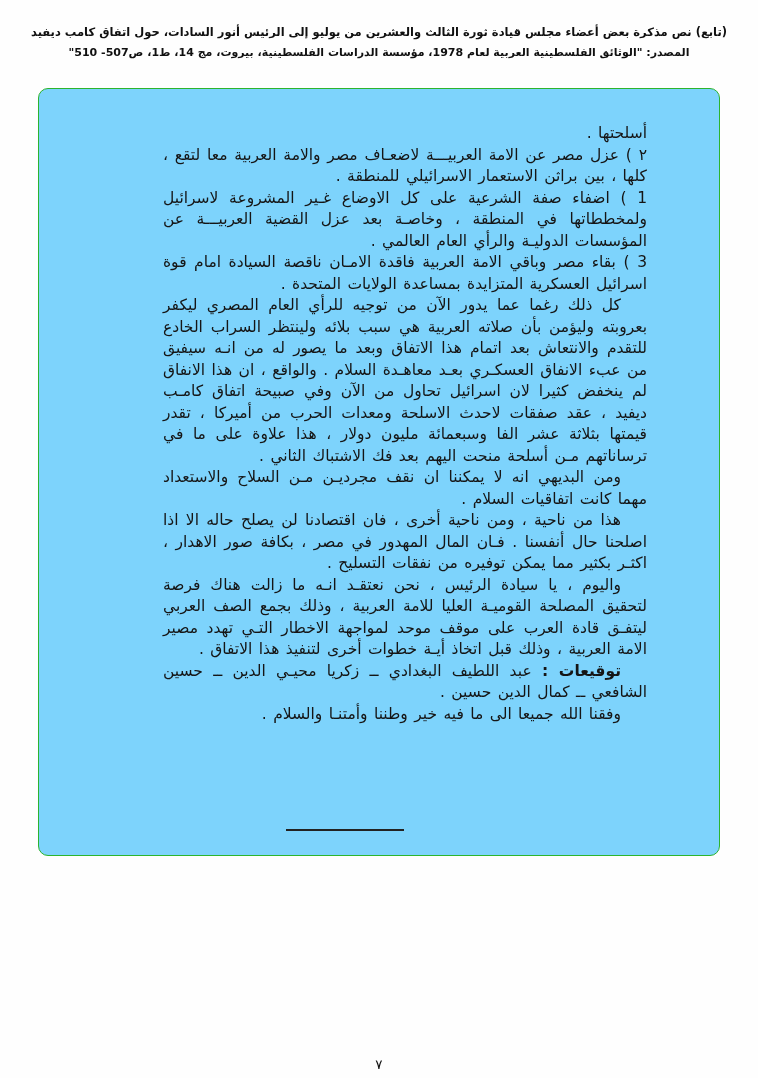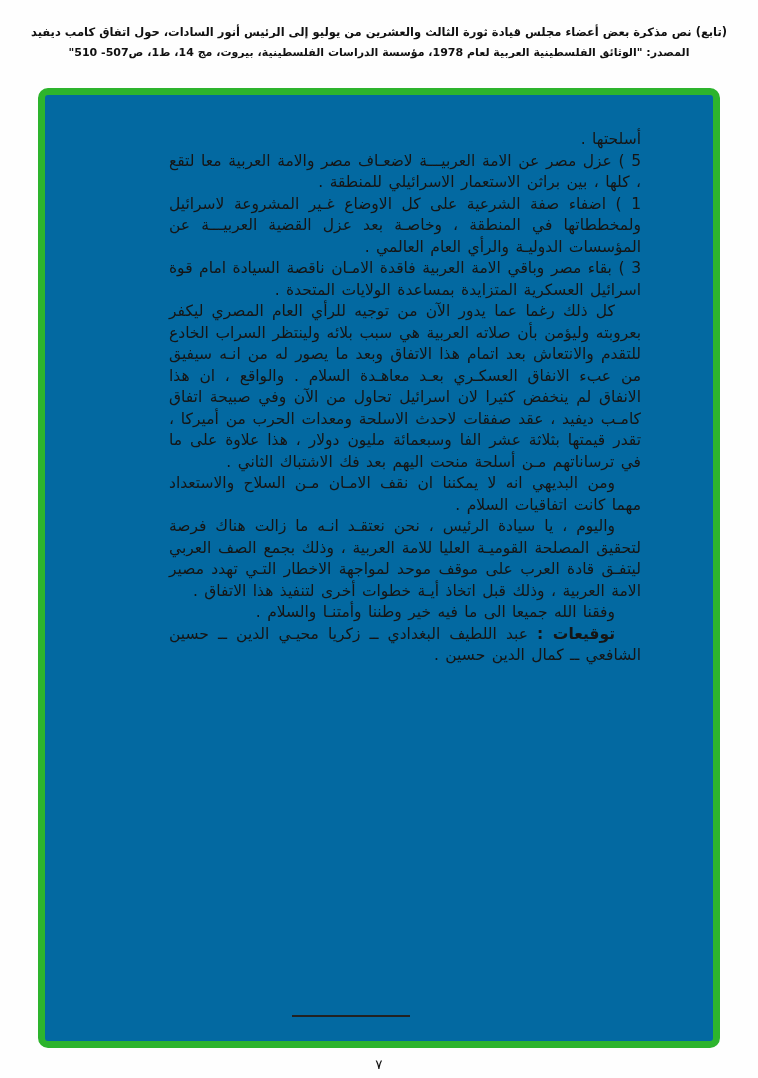--- a/index.html
+++ b/index.html
@@ -28,24 +28,24 @@
   }
   .header .h2 {
     font-size: 11px;
     font-weight: bold;
     line-height: 20px;
     padding: 0 20px;
   }
   .frame {
     position: absolute;
     left: 38px; top: 88px;
-    width: 682px; height: 960px;
-    border: 7px solid #0f766e;
+    width: 682px; height: 768px;
+    border: 1px solid #0f766e;
     border-radius: 10px;
-    background: #0369a1;
+    background: #7dd3fc;
   }
   .doc {
     direction: rtl;
     padding: 34px 72px 0 124px;
     color: #151515;
     font-size: 15.5px;
     line-height: 21.5px;
     text-align: justify;
     word-spacing: 1.5px;
   }
@@ -74,30 +74,31 @@
 <div class="page">
 
   <div class="header">
     <div class="h1">(تابع)  نص مذكرة بعض أعضاء مجلس قيادة ثورة الثالث والعشرين من يوليو إلى الرئيس أنور السادات، حول اتفاق كامب ديفيد</div>
     <div class="h2">المصدر: "الوثائق الفلسطينية العربية لعام 1978، مؤسسة الدراسات الفلسطينية، بيروت، مج 14، ط1، ص507- 510"</div>
   </div>
 
   <div class="frame" style="border-color: rgb(45, 180, 45);">
     <div class="doc">
       <p>أسلحتها .</p>
-      <p>5 ) عزل مصر عن الامة العربيـــة لاضعـاف مصر والامة العربية معا لتقع ، كلها ، بين براثن الاستعمار الاسرائيلي للمنطقة .</p>
+      <p>٢ ) عزل مصر عن الامة العربيـــة لاضعـاف مصر والامة العربية معا لتقع ، كلها ، بين براثن الاستعمار الاسرائيلي للمنطقة .</p>
       <p>1 ) اضفاء صفة الشرعية على كل الاوضاع غـير المشروعة لاسرائيل ولمخططاتها في المنطقة ، وخاصـة بعد عزل القضية العربيـــة عن المؤسسات الدوليـة والرأي العام العالمي .</p>
       <p>3 ) بقاء مصر وباقي الامة العربية فاقدة الامـان ناقصة السيادة امام قوة اسرائيل العسكرية المتزايدة بمساعدة الولايات المتحدة .</p>
       <p class="ind">كل ذلك رغما عما يدور الآن من توجيه للرأي العام المصري ليكفر بعروبته وليؤمن بأن صلاته العربية هي سبب بلائه ولينتظر السراب الخادع للتقدم والانتعاش بعد اتمام هذا الاتفاق وبعد ما يصور له من انـه سيفيق من عبء الانفاق العسكـري بعـد معاهـدة السلام . والواقع ، ان هذا الانفاق لم ينخفض كثيرا لان اسرائيل تحاول من الآن وفي صبيحة اتفاق كامـب ديفيد ، عقد صفقات لاحدث الاسلحة ومعدات الحرب من أميركا ، تقدر قيمتها بثلاثة عشر الفا وسبعمائة مليون دولار ، هذا علاوة على ما في ترساناتهم مـن أسلحة منحت اليهم بعد فك الاشتباك الثاني .</p>
-      <p class="ind">ومن البديهي انه لا يمكننا ان نقف الامـان مـن السلاح والاستعداد مهما كانت اتفاقيات السلام .</p>
+      <p class="ind">ومن البديهي انه لا يمكننا ان نقف مجرديـن مـن السلاح والاستعداد مهما كانت اتفاقيات السلام .</p>
+      <p class="ind">هذا من ناحية ، ومن ناحية أخرى ، فان اقتصادنا لن يصلح حاله الا اذا اصلحنا حال أنفسنا . فـان المال المهدور في مصر ، بكافة صور الاهدار ، اكثـر بكثير مما يمكن توفيره من نفقات التسليح .</p>
       <p class="ind">واليوم ، يا سيادة الرئيس ، نحن نعتقـد انـه ما زالت هناك فرصة لتحقيق المصلحة القوميـة العليا للامة العربية ، وذلك بجمع الصف العربي ليتفـق قادة العرب على موقف موحد لمواجهة الاخطار التـي تهدد مصير الامة العربية ، وذلك قبل اتخاذ أيـة خطوات أخرى لتنفيذ هذا الاتفاق .</p>
-      <p class="ind">وفقنا الله جميعا الى ما فيه خير وطننا وأمتنـا والسلام .</p>
       <p class="ind sig">
         <b>توقيعات :</b>
         <span>عبد اللطيف البغدادي ــ زكريا محيـي الدين ــ حسين الشافعي ــ كمال الدين حسين .</span>
       </p>
+      <p class="ind">وفقنا الله جميعا الى ما فيه خير وطننا وأمتنـا والسلام .</p>
     </div>
     <div class="end-rule"></div>
   </div>
 
   <div class="page-number">٧</div>
 
 </div>
 
 </body></html>

